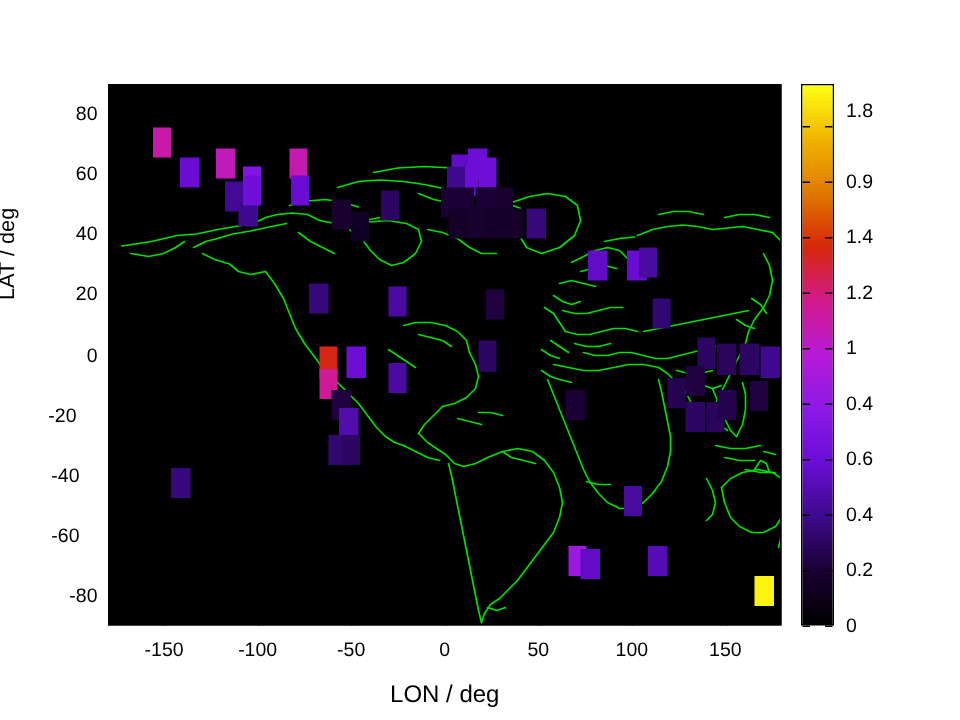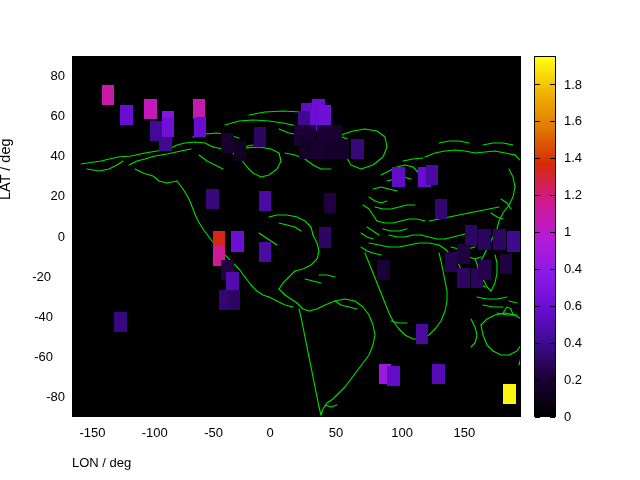--- a/index.html
+++ b/index.html
@@ -16,26 +16,26 @@
   #mapsvg{position:absolute;left:0;top:0;width:449px;height:361px;display:block;}
   #cells{position:absolute;left:0;top:0;width:449px;height:361px;}
   .cell{position:absolute;}
 
   
   .tick{position:absolute;background:#000;}
   .tl-y{width:5px;height:1px;}
   .tl-x{width:1px;height:5px;}
   .lab{position:absolute;font-size:13px;white-space:nowrap;}
   .ylab{text-align:right;}
-  .xlab{text-align:left;}
+  .xlab{text-align:center;}
 
   #ytitle{position:absolute;left:-3px;top:200px;font-size:14.5px;
           transform:rotate(-90deg);transform-origin:left top;white-space:nowrap;}
-  #xtitle{position:absolute;left:72px;top:455px;width:449px;
-          font-size:13px;}
+  #xtitle{position:absolute;left:72px;top:455px;width:449px;text-align:center;
+          font-size:16px;}
 
   
   #cbar{position:absolute;left:534px;top:56px;width:22px;height:361px;
         border:1px solid #000;box-sizing:border-box;}
   #cbargrad{position:absolute;left:0;top:0;right:0;bottom:0;}
   .cbtick{position:absolute;background:#000;height:1px;width:5px;}
   .cblab{position:absolute;left:564px;font-size:13px;white-space:nowrap;}
 </style>
 </head>
 <body>
@@ -280,17 +280,17 @@
     <div class="cbtick" style="left: 550px; top: 231.872px;"></div>
     <div class="cblab" style="top: 223.872px;">1</div>
     <div class="cbtick" style="left: 535px; top: 194.846px;"></div>
     <div class="cbtick" style="left: 550px; top: 194.846px;"></div>
     <div class="cblab" style="top: 186.846px;">1.2</div>
     <div class="cbtick" style="left: 535px; top: 157.821px;"></div>
     <div class="cbtick" style="left: 550px; top: 157.821px;"></div>
     <div class="cblab" style="top: 149.821px;">1.4</div>
     <div class="cbtick" style="left: 535px; top: 120.795px;"></div>
     <div class="cbtick" style="left: 550px; top: 120.795px;"></div>
-    <div class="cblab" style="top: 112.795px;">1.6</div>
+    <div class="cblab" style="top: 112.795px;">0.9</div>
     <div class="cbtick" style="left: 535px; top: 83.7692px;"></div>
     <div class="cbtick" style="left: 550px; top: 83.7692px;"></div>
-    <div class="cblab" style="top: 77px;">1.8</div>
+    <div class="cblab" style="top: 66px;">1.8</div>
   </div>
 
 </body></html>

